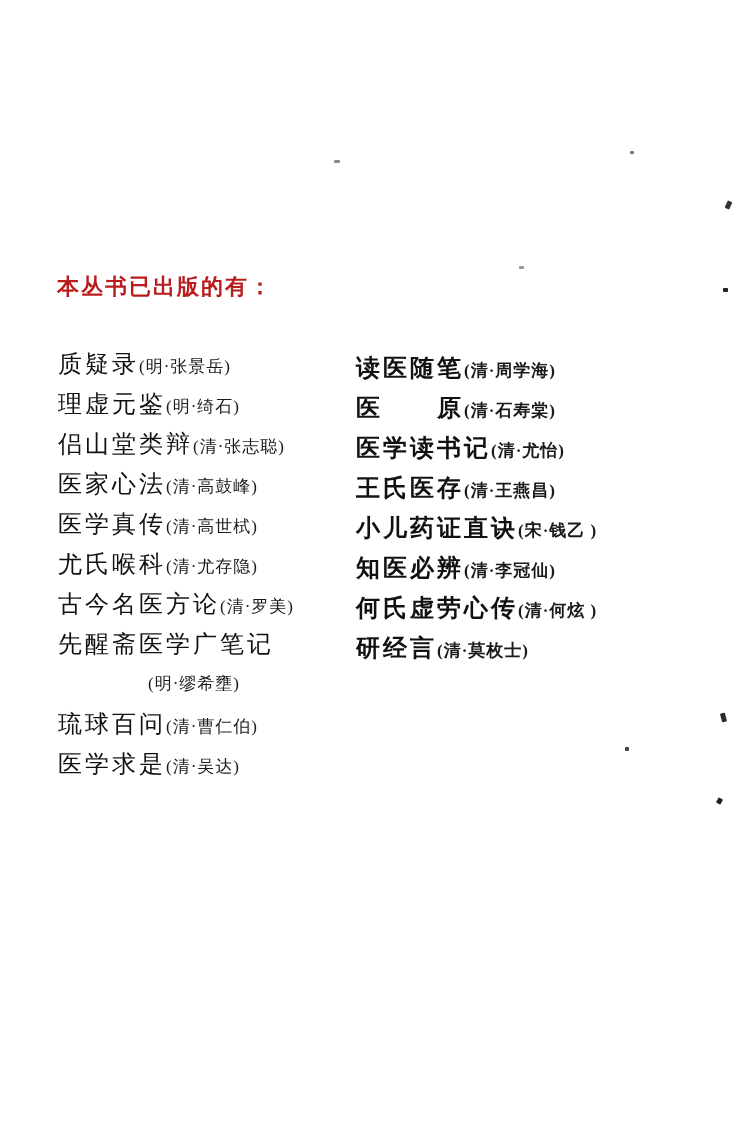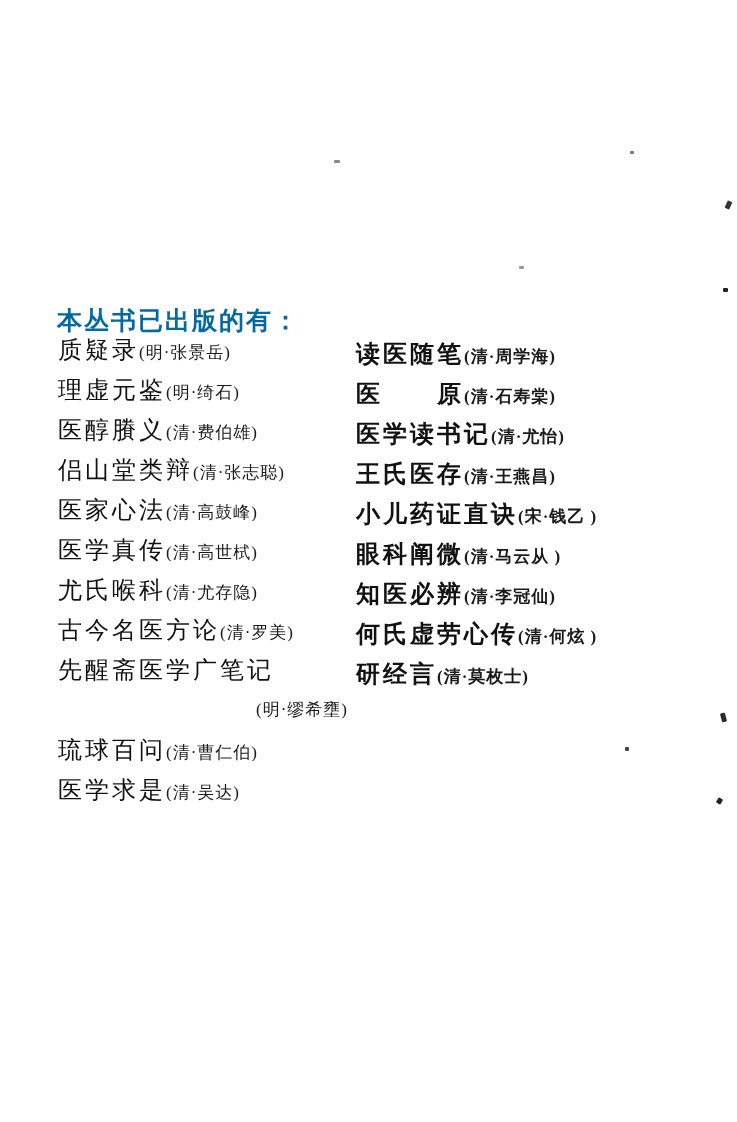--- a/index.html
+++ b/index.html
@@ -18,25 +18,24 @@
   .page {
     position: absolute;
     inset: 0;
   }
   .heading {
     position: absolute;
     left: 57px;
     top: 272px;
     font-family: "Liberation Sans", sans-serif;
     font-weight: bold;
-    font-size: 25px;
+    font-size: 22px;
     letter-spacing: 2px;
-    color: #0369a1;
+    color: #b91c1c;
     white-space: nowrap;
-    margin-top: 32px;
   }
   .columns {
     position: absolute;
     top: 338px;
     left: 0;
     width: 737px;
   }
   .column {
     position: absolute;
     top: 0;
@@ -46,72 +45,69 @@
     width: 290px;
   }
   .column-right {
     left: 356px;
     top: 4px;
     width: 360px;
     font-weight: bold;
   }
   .book-entry {
     height: 40px;
-    line-height: 24px;
+    line-height: 52px;
     white-space: nowrap;
   }
   .book-title {
     font-size: 24px;
     letter-spacing: 3px;
     color: #111;
   }
   .book-attribution {
     font-size: 17px;
     letter-spacing: 1px;
     color: #1a1a1a;
   }
   .attribution-line {
     padding-left: 90px;
-    text-align: right;
   }
   .speck {
     position: absolute;
     background: #222;
     border-radius: 1px;
   }
 </style>
 </head>
 <body>
 
 <div class="page">
 
   <div class="heading">本丛书已出版的有：</div>
 
   <div class="columns">
     <div class="column column-left">
         <div class="book-entry"><span class="book-title">质疑录</span><span class="book-attribution">(明·张景岳)</span></div>
         <div class="book-entry"><span class="book-title">理虚元鉴</span><span class="book-attribution">(明·绮石)</span></div>
-        <div class="book-entry"><span class="book-title">医醇賸义</span><span class="book-attribution">(清·费伯雄)</span></div>
         <div class="book-entry"><span class="book-title">侣山堂类辩</span><span class="book-attribution">(清·张志聪)</span></div>
         <div class="book-entry"><span class="book-title">医家心法</span><span class="book-attribution">(清·高鼓峰)</span></div>
         <div class="book-entry"><span class="book-title">医学真传</span><span class="book-attribution">(清·高世栻)</span></div>
         <div class="book-entry"><span class="book-title">尤氏喉科</span><span class="book-attribution">(清·尤存隐)</span></div>
         <div class="book-entry"><span class="book-title">古今名医方论</span><span class="book-attribution">(清·罗美)</span></div>
         <div class="book-entry"><span class="book-title">先醒斋医学广笔记</span></div>
         <div class="book-entry attribution-line"><span class="book-attribution">(明·缪希壅)</span></div>
         <div class="book-entry"><span class="book-title">琉球百问</span><span class="book-attribution">(清·曹仁伯)</span></div>
         <div class="book-entry"><span class="book-title">医学求是</span><span class="book-attribution">(清·吴达)</span></div>
       </div>
     <div class="column column-right">
         <div class="book-entry"><span class="book-title">读医随笔</span><span class="book-attribution">(清·周学海)</span></div>
         <div class="book-entry"><span class="book-title">医　　原</span><span class="book-attribution">(清·石寿棠)</span></div>
         <div class="book-entry"><span class="book-title">医学读书记</span><span class="book-attribution">(清·尤怡)</span></div>
         <div class="book-entry"><span class="book-title">王氏医存</span><span class="book-attribution">(清·王燕昌)</span></div>
         <div class="book-entry"><span class="book-title">小儿药证直诀</span><span class="book-attribution">(宋·钱乙 )</span></div>
-        <div class="book-entry"><span class="book-title">眼科阐微</span><span class="book-attribution">(清·马云从 )</span></div>
         <div class="book-entry"><span class="book-title">知医必辨</span><span class="book-attribution">(清·李冠仙)</span></div>
         <div class="book-entry"><span class="book-title">何氏虚劳心传</span><span class="book-attribution">(清·何炫 )</span></div>
         <div class="book-entry"><span class="book-title">研经言</span><span class="book-attribution">(清·莫枚士)</span></div>
       </div>
   </div>
 
   <div class="speck" style="left:726px; top:201px; width:5px; height:8px; transform:rotate(25deg); background:#333;"></div>
   <div class="speck" style="left:723px; top:288px; width:5px; height:4px;"></div>
   <div class="speck" style="left:721px; top:713px; width:5px; height:9px; transform:rotate(-15deg); background:#2a2a2a;"></div>
   <div class="speck" style="left:717px; top:798px; width:5px; height:6px; transform:rotate(30deg);"></div>

